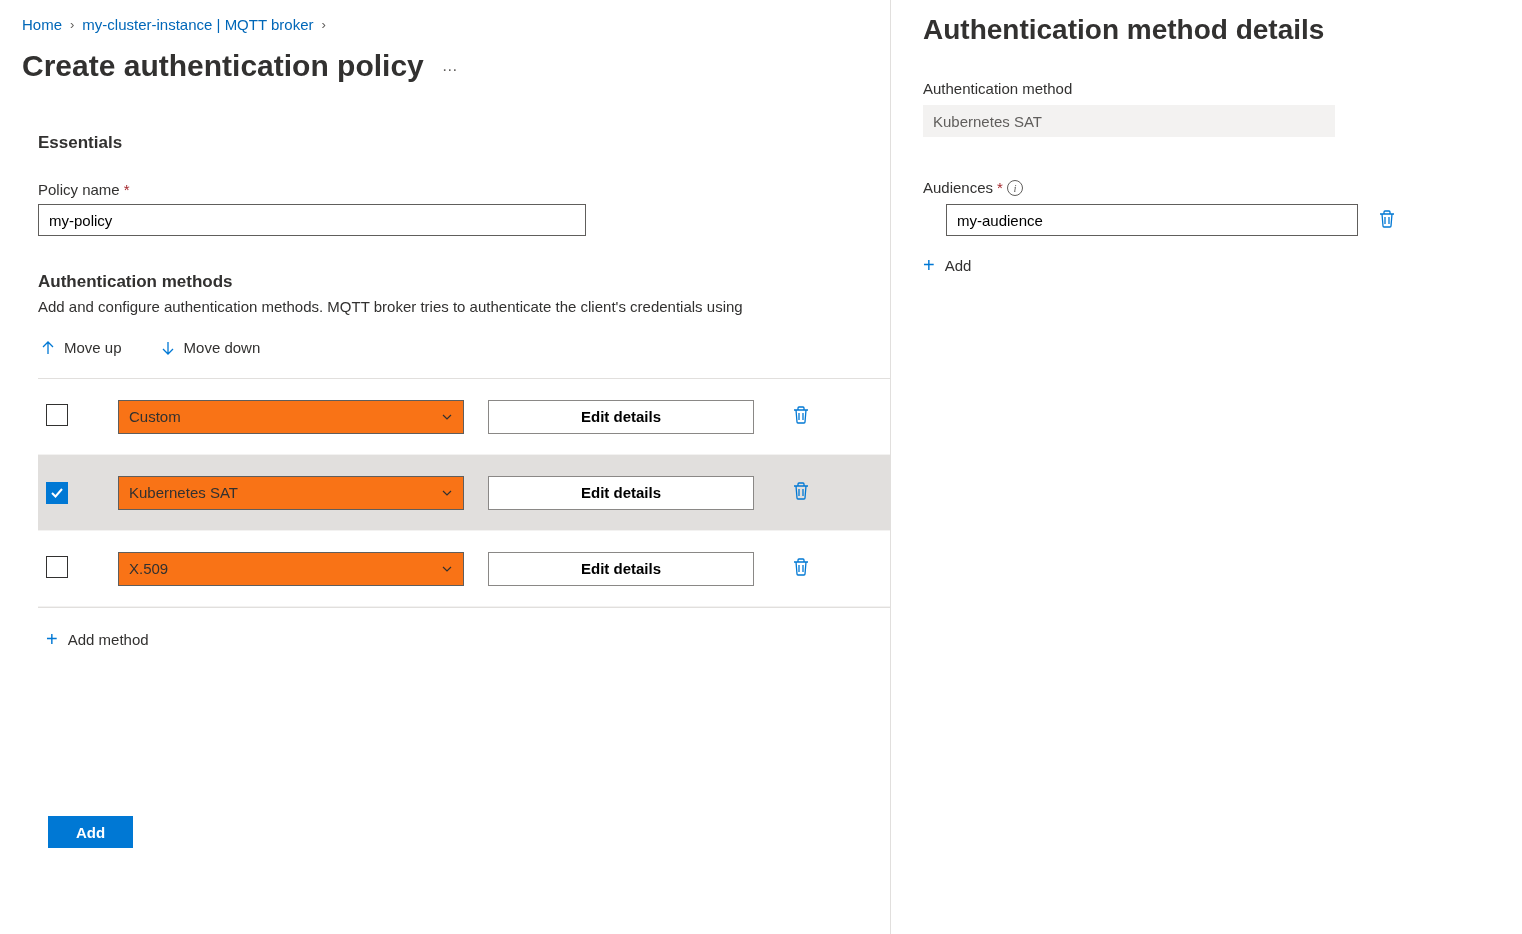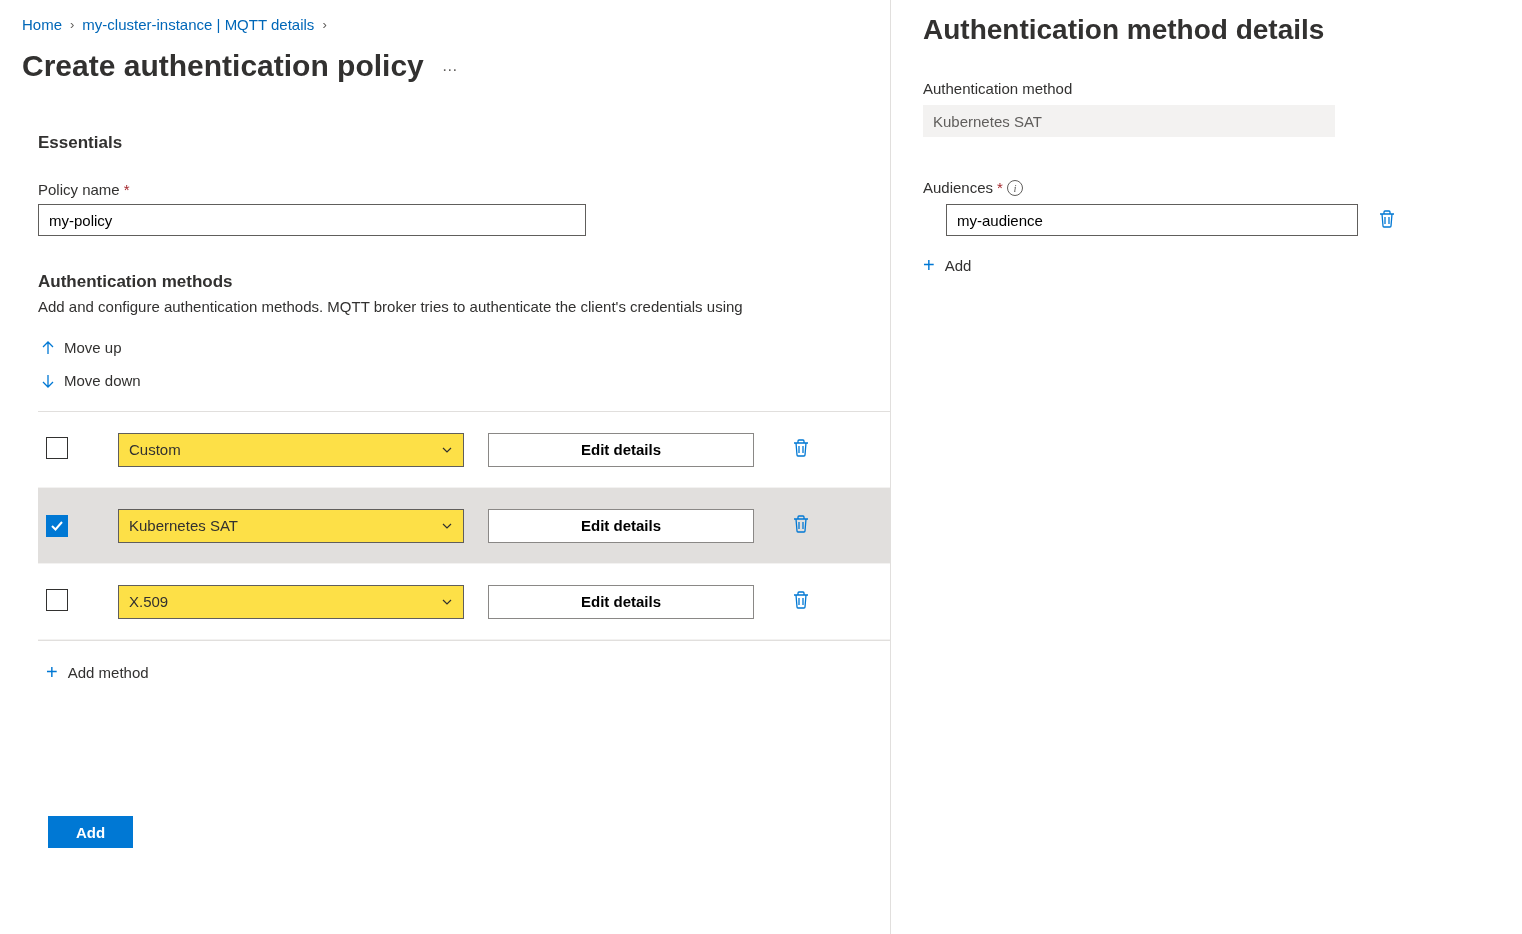--- a/index.html
+++ b/index.html
@@ -51,21 +51,21 @@
     }
     .text-input {
       width: 548px; height: 32px; border: 1px solid #605e5c;
       padding: 0 10px; font-size: 15px; font-family: inherit;
       background: #fff;
     }
     .field-block { margin: 0 0 36px 16px; }
     .subtitle { font-size: 17px; font-weight: 600; margin: 0 0 6px 16px; }
     .subdesc { font-size: 15px; color: #323130; margin: 0 0 24px 16px; }
     
-    .list-toolbar { display: flex; gap: 16px; margin: 0 0 12px 18px; padding-bottom: 10px; flex-direction: column; }
+    .list-toolbar { display: flex; gap: 38px; margin: 0 0 12px 18px; padding-bottom: 10px; }
     .tb-btn { display: inline-flex; align-items: center; gap: 8px; color: #323130; font-size: 15px; cursor: pointer; background: none; border: none; }
     .tb-btn svg { stroke: #0078d4; }
     hr.sep { border: none; border-top: 1px solid #e1dfdd; margin: 0 0 0 16px; }
     
     .tbl { margin-left: 16px; }
     .tbl-head, .tbl-row {
       display: grid;
       grid-template-columns: 80px 370px 300px 90px;
       align-items: center;
     }
@@ -74,21 +74,21 @@
     .tbl-row { height: 76px; border-bottom: 1px solid #f3f2f1; }
     .tbl-row.selected { background: #e1dfdd; }
     .chk {
       width: 22px; height: 22px; border: 1px solid #323130; background: #fff;
       display: inline-flex; align-items: center; justify-content: center;
       margin-left: 8px; cursor: pointer;
     }
     .chk.checked { background: #0078d4; border-color: #0078d4; }
     .chk.checked svg { stroke: #fff; }
     .dropdown {
-      width: 346px; height: 34px; border: 1px solid #605e5c; background: #fde047;
+      width: 346px; height: 34px; border: 1px solid #605e5c; background: #f97316;
       display: flex; align-items: center; justify-content: space-between;
       padding: 0 10px; font-size: 15px; cursor: pointer;
     }
     .edit-btn {
       width: 266px; height: 34px; border: 1px solid #8a8886; background: #fff;
       font-size: 15px; font-weight: 600; cursor: pointer;
     }
     .del-btn { background: none; border: none; cursor: pointer; padding: 4px; }
     .del-btn svg { stroke: #0078d4; }
     
@@ -123,21 +123,21 @@
     .th:nth-child(3){ padding-left: 4px; }
     .th:nth-child(4){ text-align: left; }
   </style>
 </head>
 <body>
 
 <div class="main">
   <nav class="breadcrumb">
     <a>Home</a>
     <span class="chev">›</span>
-    <a>my-cluster-instance | MQTT details</a>
+    <a>my-cluster-instance | MQTT broker</a>
     <span class="chev">›</span>
   </nav>
 
   <div class="page-title-row">
     <h1 class="page-title">Create authentication policy</h1>
     <span class="ellipsis">…</span>
   </div>
 
   <div class="section-header">Essentials</div>
 

